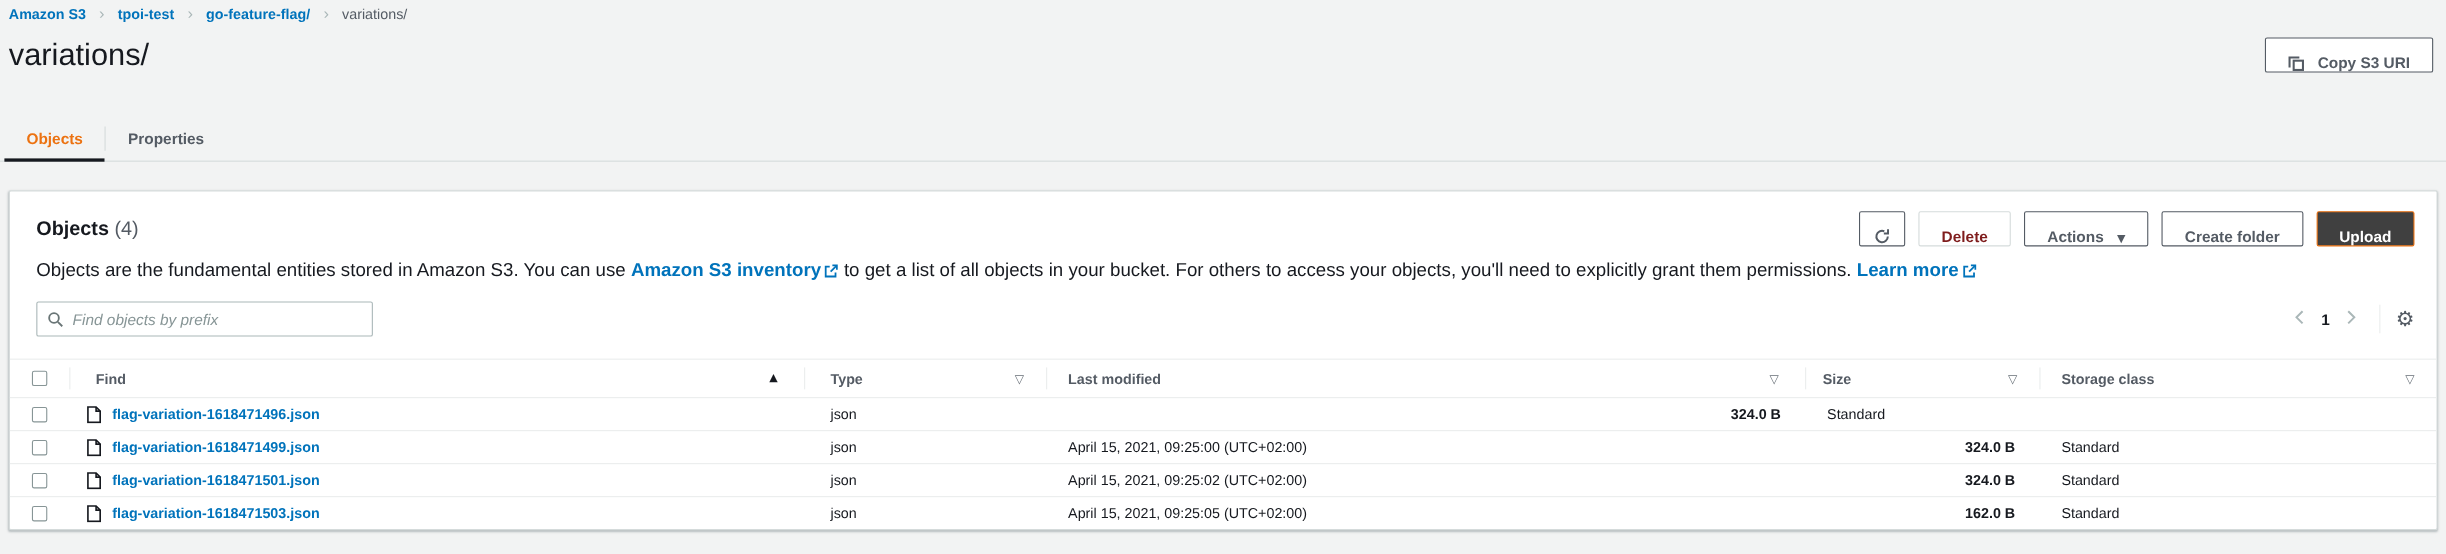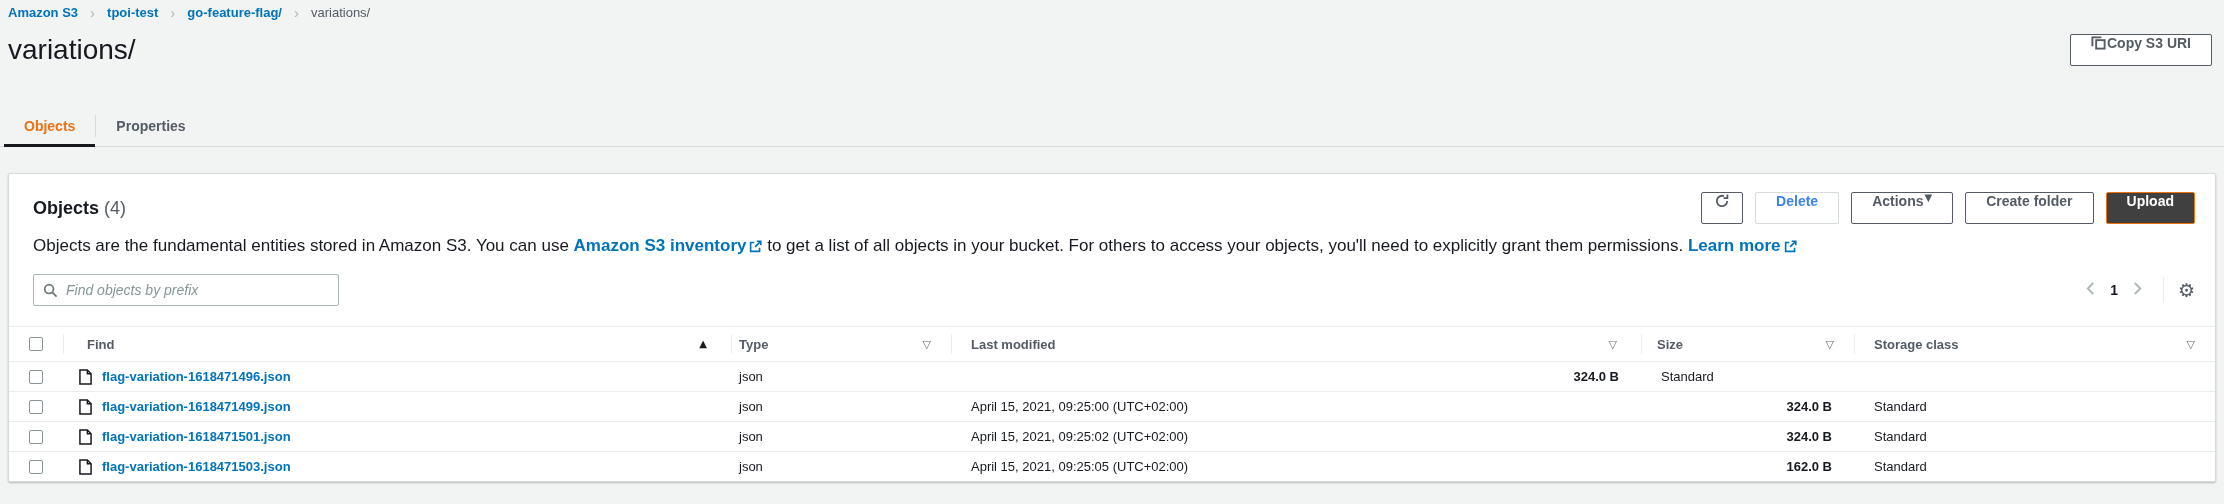--- a/index.html
+++ b/index.html
@@ -17,26 +17,26 @@
   .breadcrumb a { color:#0073bb; font-weight:700; text-decoration:none; cursor:pointer; }
   .breadcrumb .sep { color:#aab7b8; font-size:15px; line-height:1; }
   .breadcrumb .current { color:#545b64; }
 
   
   .page-header { display:flex; justify-content:space-between; align-items:center; margin-top:14px; padding:0 12px 0 8px; }
   .page-title { font-size:28px; font-weight:400; color:#16191f; }
 
   
   .btn {
-    display:inline-flex; align-items:flex-start; justify-content:center; gap:1px;
+    display:inline-flex; align-items:flex-end; justify-content:center; gap:12px;
     height:32px; padding:0 20px; border:1px solid #545b64; border-radius:2px;
     background:#fff; color:#545b64; font-weight:700; font-size:14px;
     font-family:inherit; cursor:pointer; white-space:nowrap;
   }
-  .btn.disabled { border-color:#d5dbdb; color:#3b82f6; cursor:default; }
+  .btn.disabled { border-color:#d5dbdb; color:#7f1d1d; cursor:default; }
   .btn.primary { background:#404040; border-color:#ec7211; color:#fff; }
   .btn.icon-only { width:42px; padding:0; }
   .caret { font-size:10px; line-height:1; font-family:"DejaVu Sans", sans-serif; }
 
   
   .tabs { display:flex; align-items:center; margin-top:39px; height:42px; border-bottom:1px solid #d5dbdb; padding-left:4px; }
   .tab { position:relative; height:100%; display:flex; align-items:center; padding:0 20px; font-size:14px; font-weight:700; color:#545b64; cursor:pointer; }
   .tab.active { color:#ec7211; }
   .tab.active::after { content:""; position:absolute; left:0; right:0; bottom:-1px; height:3px; background:#16191f; }
   .tab-divider { width:1px; height:22px; background:#d5dbdb; }
@@ -74,21 +74,21 @@
   .thead .cell { position:relative; height:100%; display:flex; align-items:center; cursor:pointer; }
   .thead .cell.c-check { cursor:default; }
   .thead .cell + .cell::before { content:""; position:absolute; left:0; top:7px; bottom:7px; width:1px; background:#eaeded; }
   .tbody .trow { height:30px; border-top:1px solid #eaeded; }
   .tbody .cell { display:flex; align-items:center; height:100%; }
 
   .c-check { justify-content:center; }
   .checkbox { width:14px; height:14px; border:1px solid #879596; border-radius:2px; background:#fff; cursor:pointer; }
   .c-name  { padding-left:16px; gap:10px; }
   .thead .c-name { padding-left:24px; }
-  .c-type  { padding-left:8px; }
+  .c-type  { padding-left:24px; }
   .c-last  { padding-left:20px; }
   .c-size  { padding-left:16px; }
   .tbody .c-size { justify-content:flex-end; padding-right:22px; padding-left:0;font-weight:bold; }
   .c-storage { padding-left:20px; }
 
   .sort { margin-left:auto; font-family:"DejaVu Sans", sans-serif; line-height:1; }
   .sort-asc  { font-size:10px; color:#16191f; }
   .sort-none { font-size:11px; color:#687078; }
   .c-name .sort { margin-right:24px; }
   .c-type .sort { margin-right:20px; }

